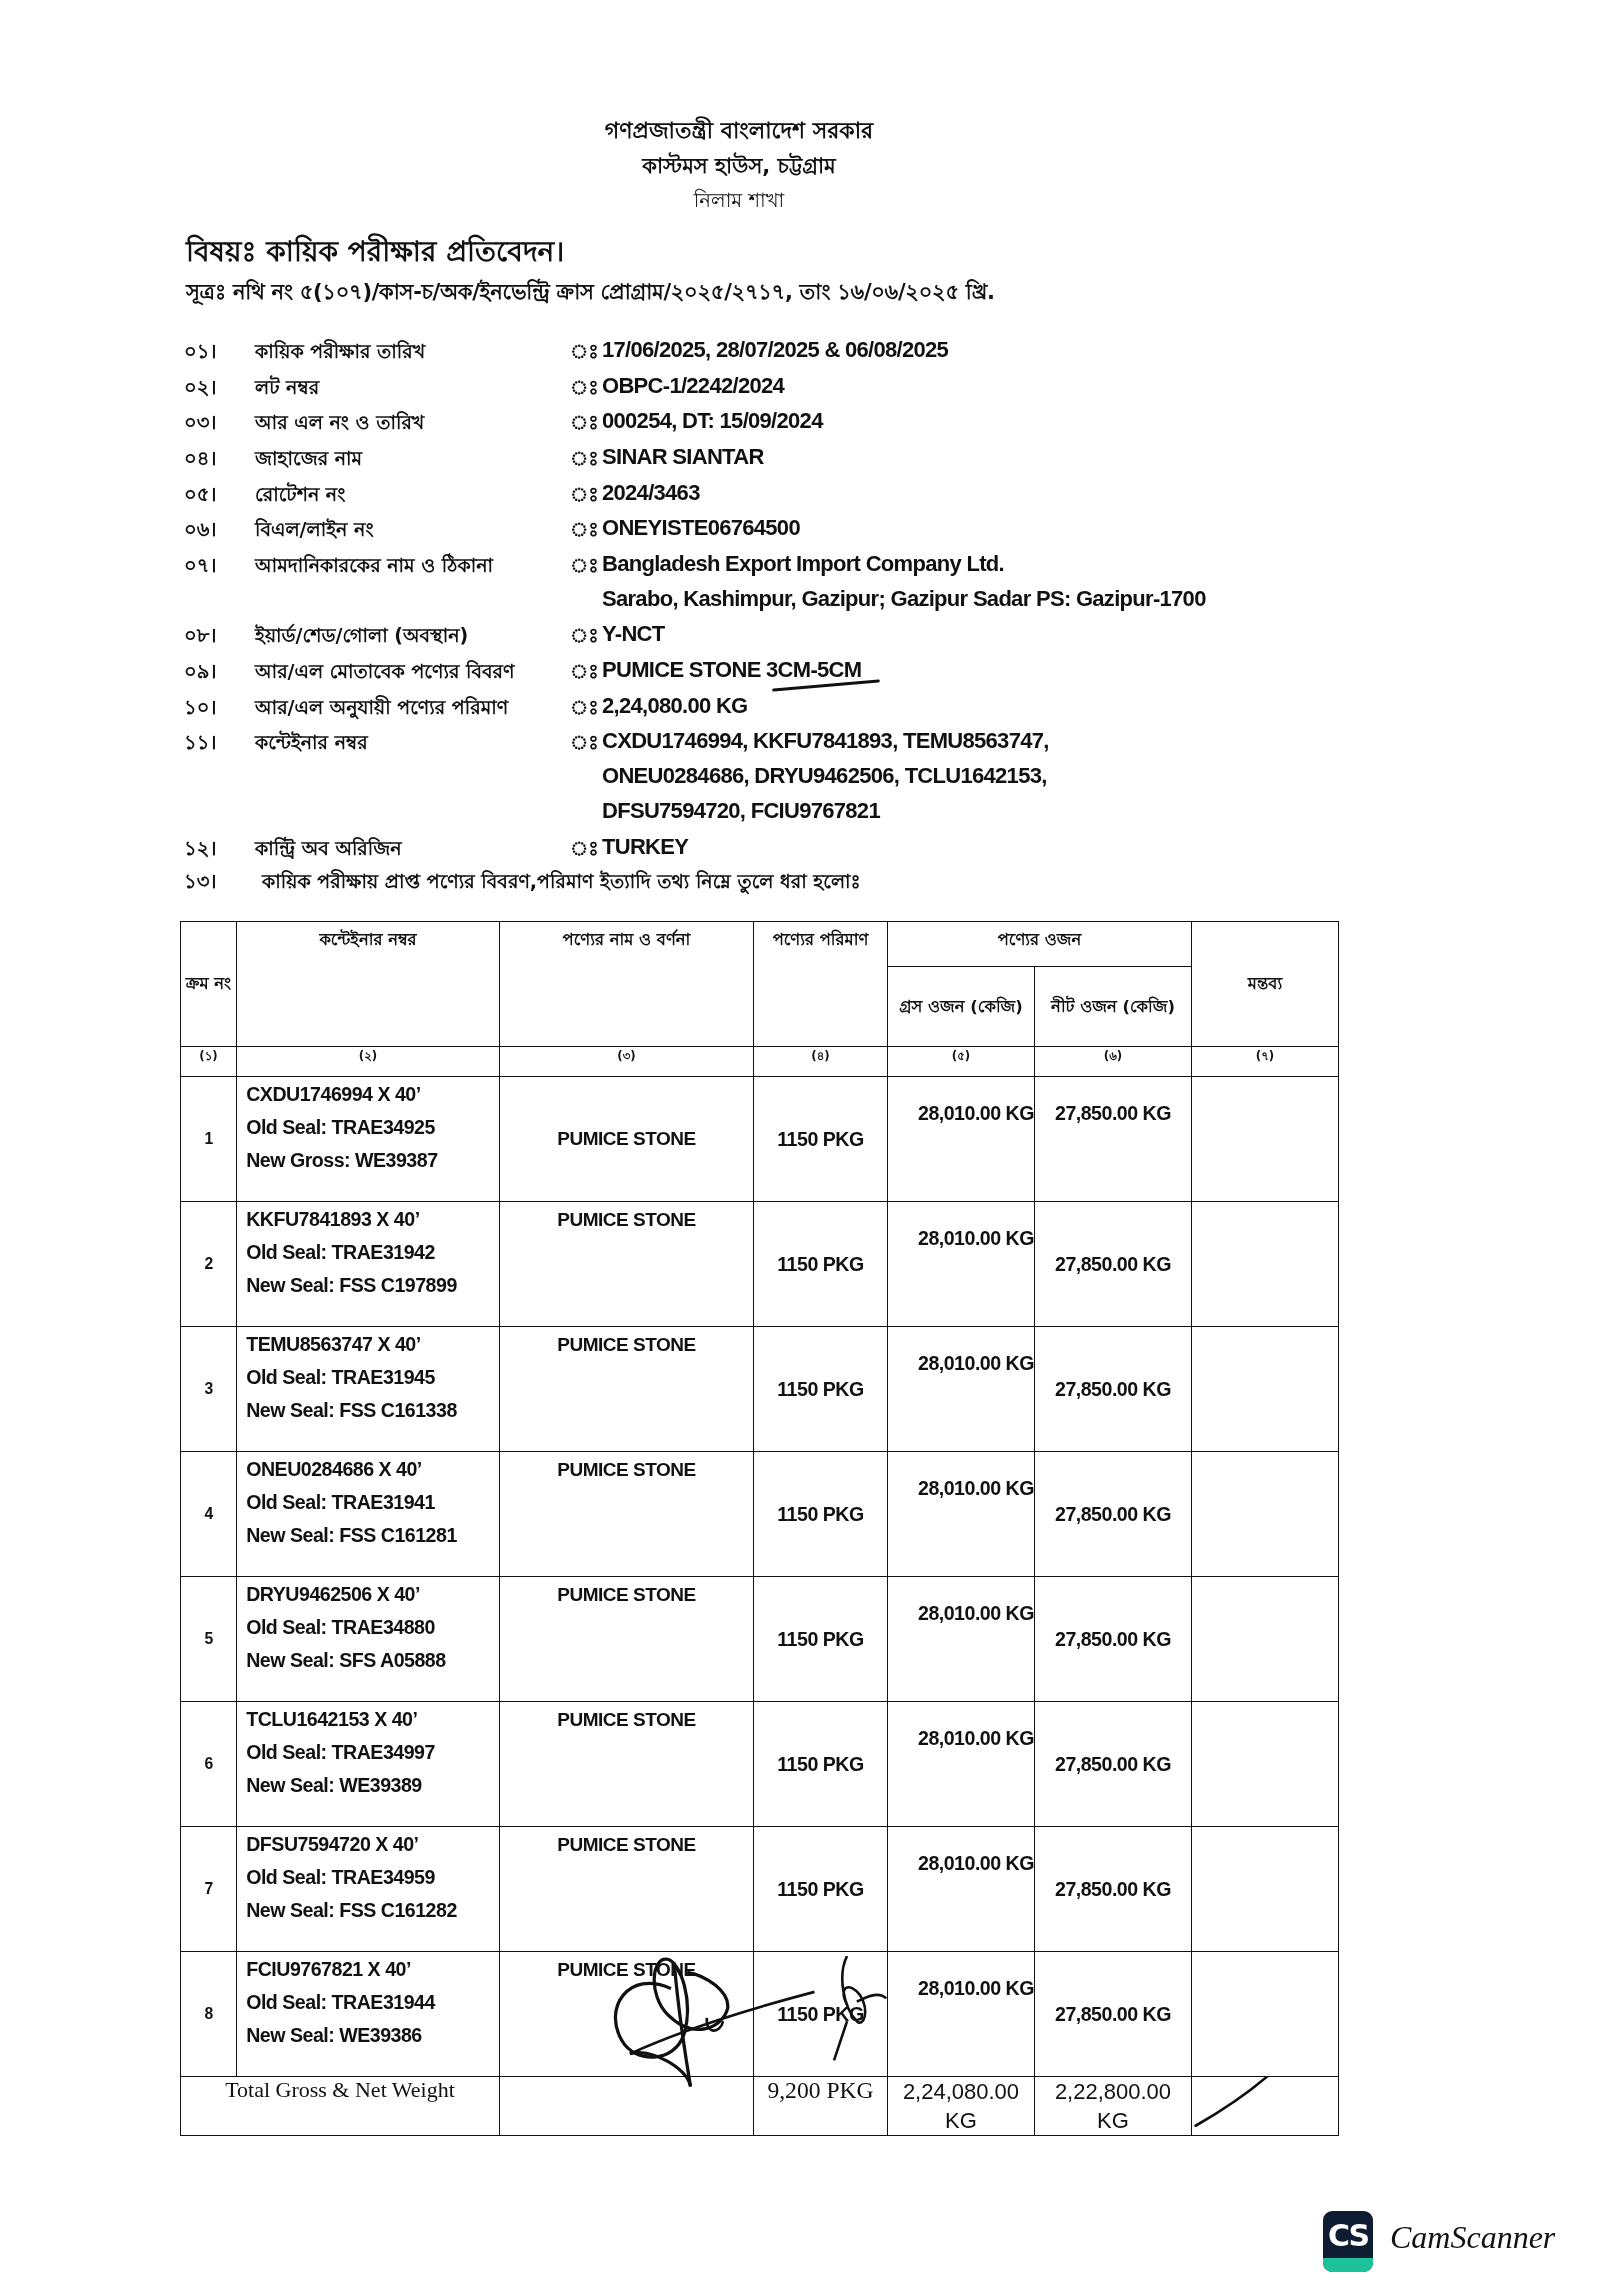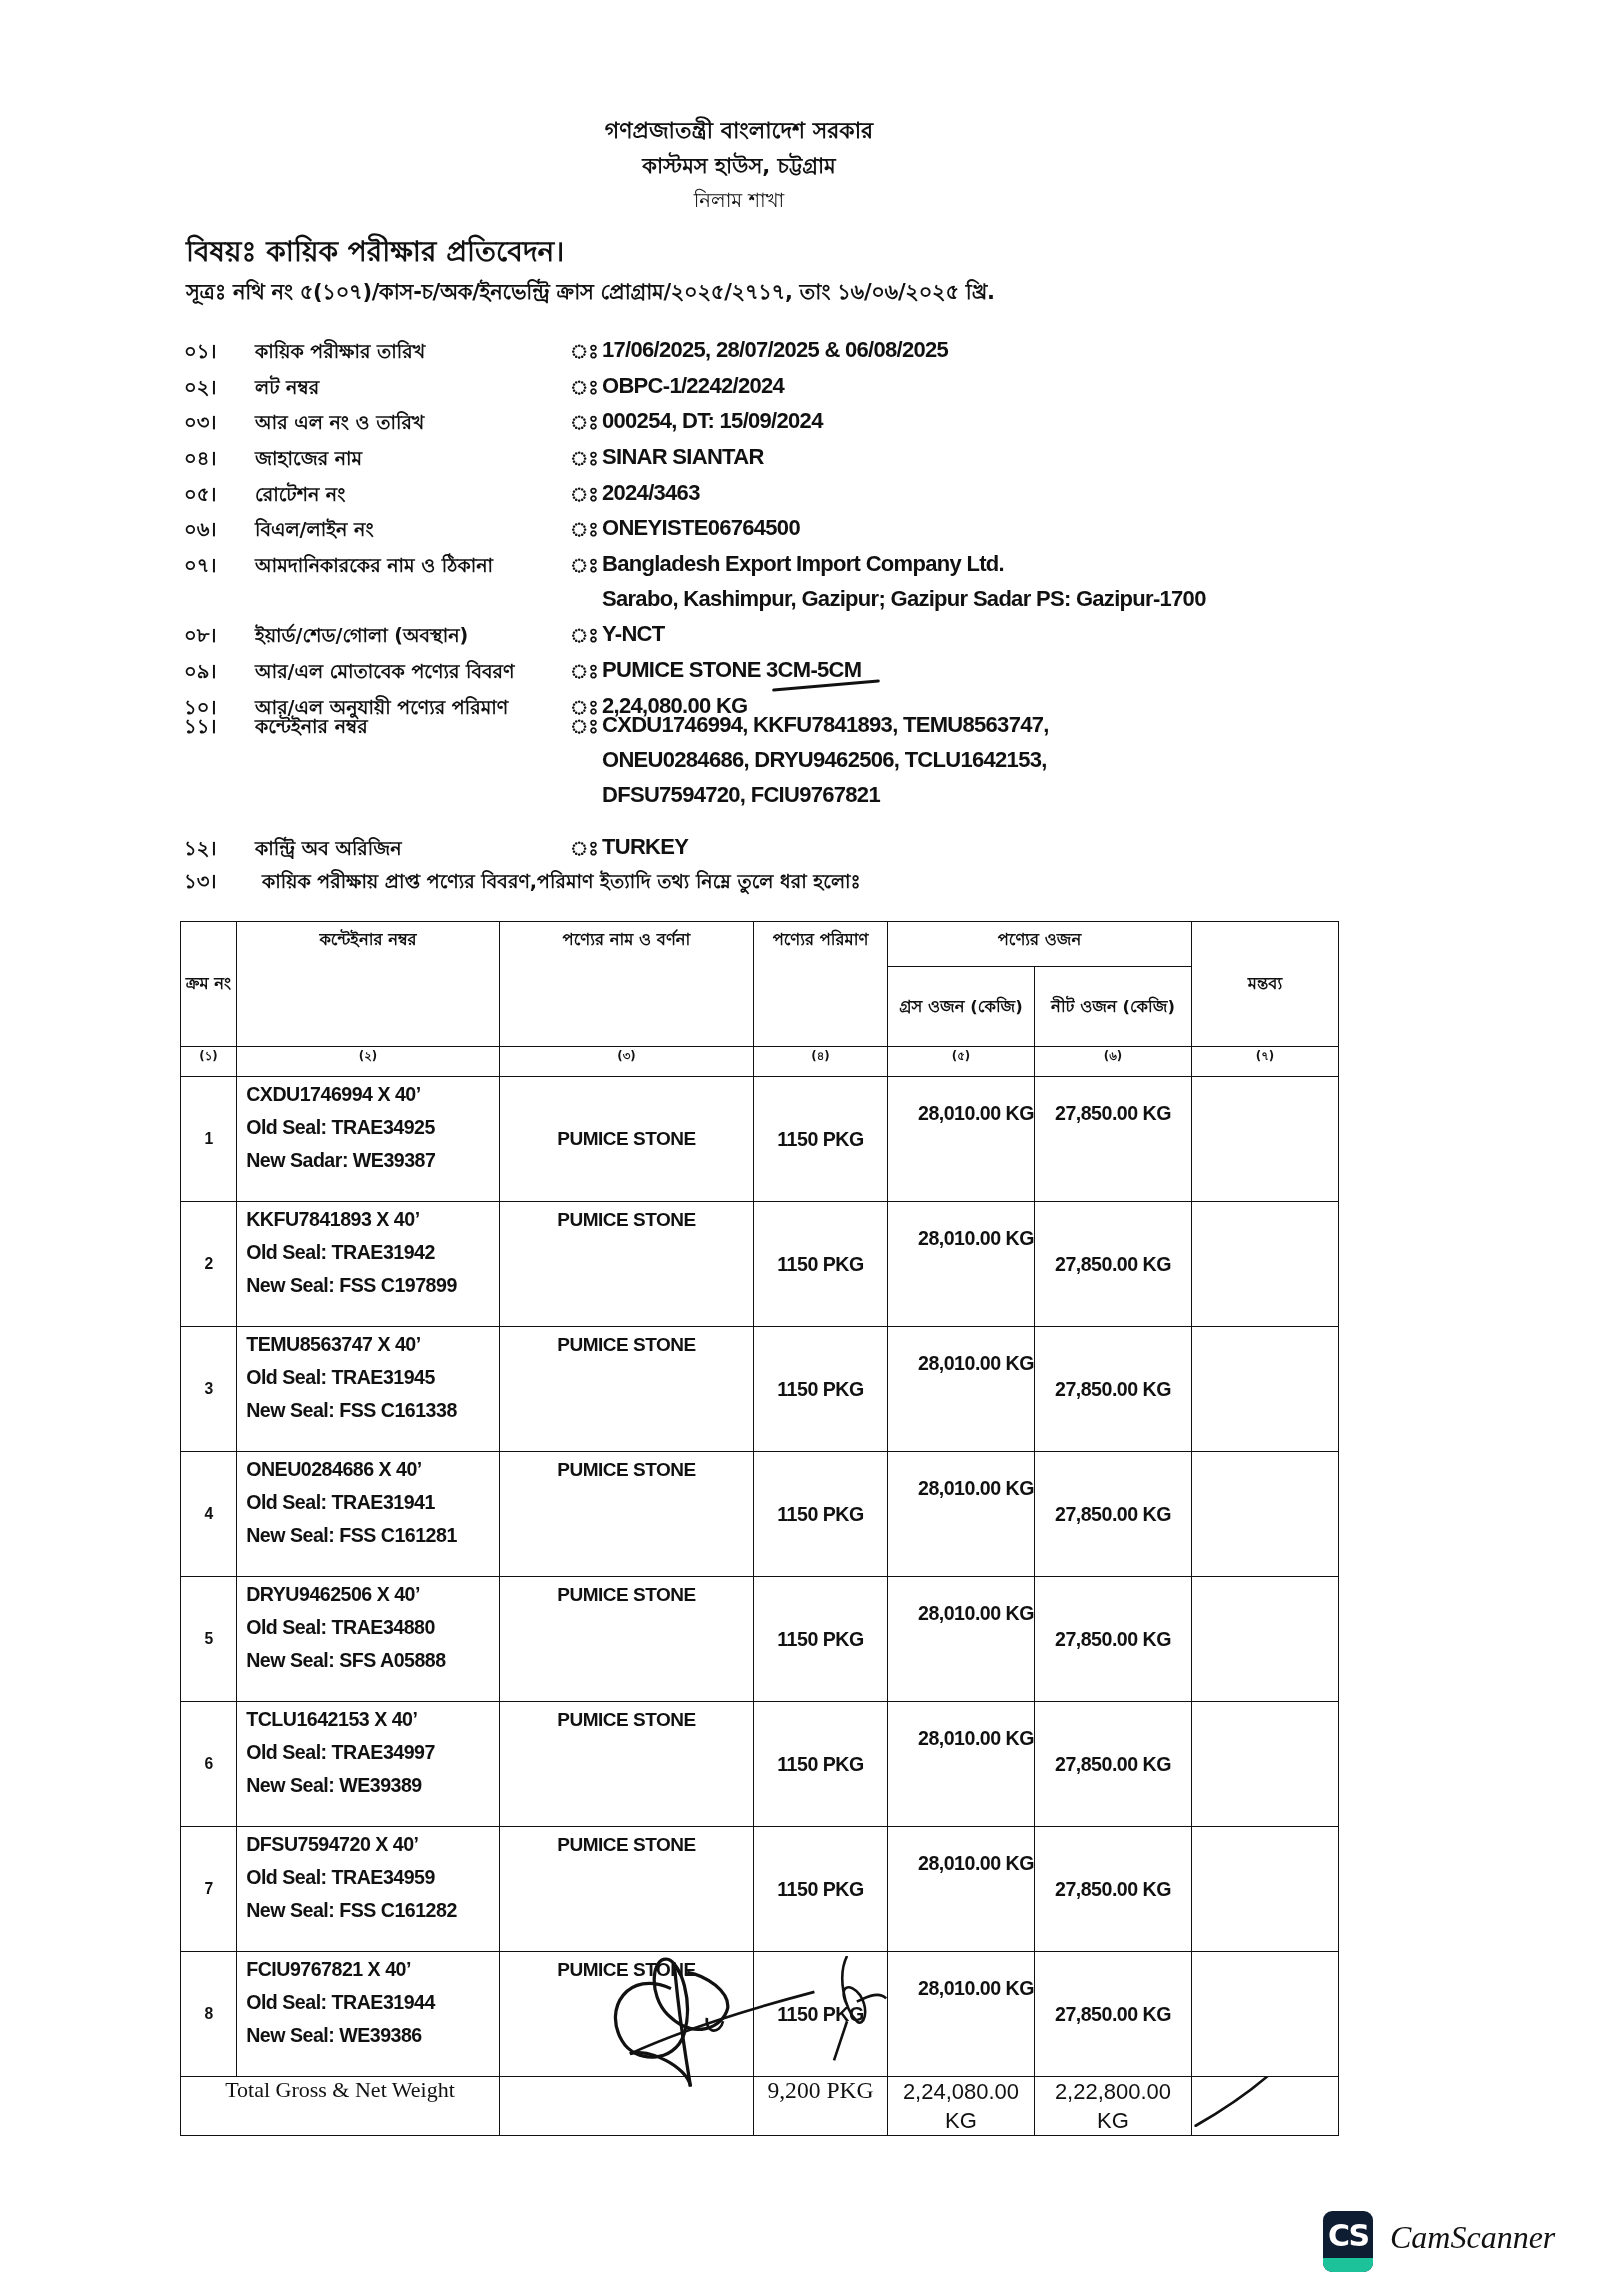--- a/index.html
+++ b/index.html
@@ -118,21 +118,21 @@
     <span class="f-colon">ঃ</span>
     <span class="f-value">PUMICE STONE 3CM-5CM</span>
   </div>
   <div class="underline-mark"></div>
   <div class="field" style="top:693px">
     <span class="f-num">১০।</span>
     <span class="f-label">আর/এল অনুযায়ী পণ্যের পরিমাণ</span>
     <span class="f-colon">ঃ</span>
     <span class="f-value">2,24,080.00 KG</span>
   </div>
-  <div class="field" style="top:712px;height:105px">
+  <div class="field" style="top:728px;height:105px">
     <span class="f-num">১১।</span>
     <span class="f-label">কন্টেইনার নম্বর</span>
     <span class="f-colon">ঃ</span>
     <span class="f-value">CXDU1746994, KKFU7841893, TEMU8563747,
 ONEU0284686, DRYU9462506, TCLU1642153,
 DFSU7594720, FCIU9767821</span>
   </div>
   <div class="field" style="top:834px">
     <span class="f-num">১২।</span>
     <span class="f-label">কান্ট্রি অব অরিজিন</span>
@@ -177,21 +177,21 @@
       <td>(৬)</td>
       <td>(৭)</td>
     </tr>
   </thead>
   <tbody>
     <tr class="row row1">
       <td class="sl">1</td>
       <td class="cont">
         <div>CXDU1746994 X 40’</div>
         <div>Old Seal: TRAE34925</div>
-        <div>New Sadar: WE39387</div>
+        <div>New Gross: WE39387</div>
       </td>
       <td class="desc mid">PUMICE STONE</td>
       <td class="qty">1150 PKG</td>
       <td class="gross">28,010.00 KG</td>
       <td class="net">27,850.00 KG</td>
       <td></td>
     </tr>
     <tr class="row">
       <td class="sl">2</td>
       <td class="cont">

